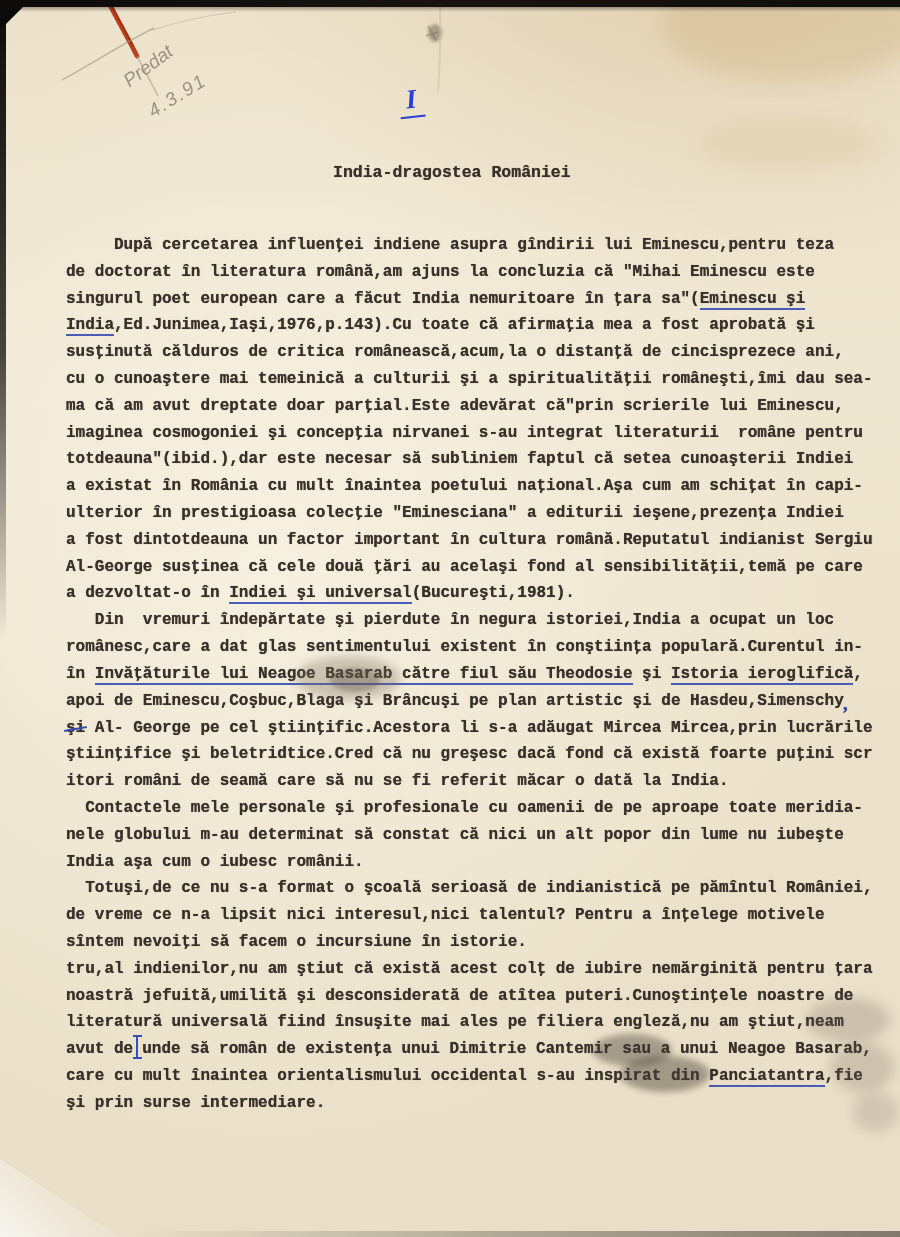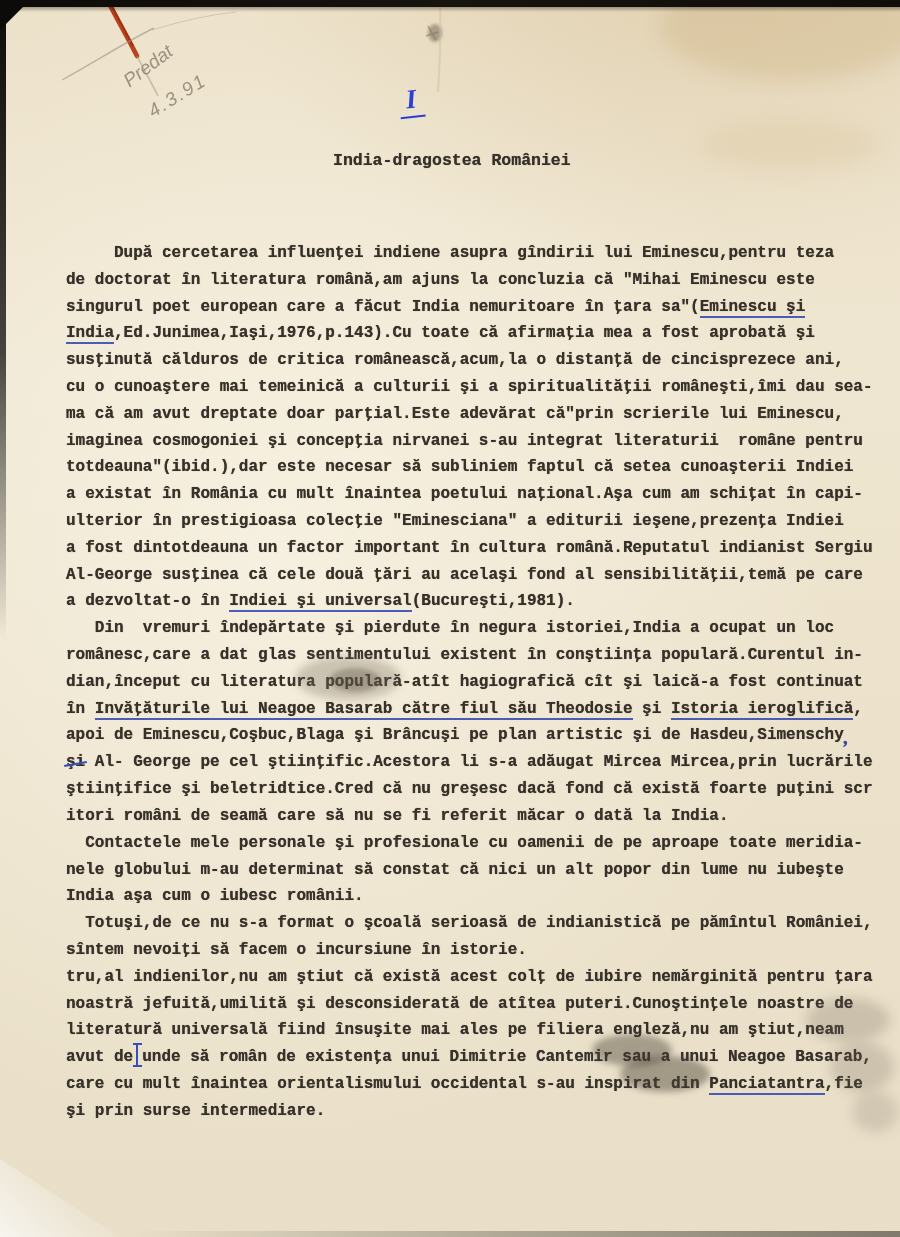--- a/index.html
+++ b/index.html
@@ -19,34 +19,34 @@
   .edge-left{position:absolute;left:0;top:0;width:6px;height:640px;
     background:linear-gradient(180deg,#0d0b09 0%,rgba(13,11,9,.75) 55%,rgba(13,11,9,0) 100%);}
   .edge-corner{position:absolute;left:0;top:0;width:30px;height:30px;background:#0d0b09;
     clip-path:polygon(0 0,100% 0,0 100%);}
   .edge-bottom{position:absolute;left:0;bottom:0;width:100%;height:6px;
     background:linear-gradient(90deg,rgba(35,30,24,0) 15%,rgba(35,30,24,.28) 55%,rgba(25,22,18,.5) 100%);}
   .corner-light{position:absolute;left:0;bottom:0;width:120px;height:78px;
     background:linear-gradient(45deg,rgba(248,247,243,.9),rgba(248,247,243,0) 70%);
     clip-path:polygon(0 100%,0 0,100% 100%);}
   
-  .doc-text{position:absolute;left:66px;top:240px;}
+  .doc-text{position:absolute;left:66px;top:232px;}
   .doc-line{white-space:pre;font:700 16px/26.8px "Liberation Mono", monospace;
     color:#37312a;text-shadow:0 0 .7px rgba(52,44,35,.85);letter-spacing:0;}
   .seg{white-space:pre;}
   .seg-u{border-bottom:2px solid rgba(54,78,180,.9);text-align:right;}
   .seg-strike{position:relative;}
   .seg-strike::after{content:'';position:absolute;left:-2px;right:-2px;top:52%;height:2px;
     background:#3550b8;transform:rotate(-10deg);}
   .seg-hand{color:#2e43c0;font:italic 700 19px "Liberation Serif", serif;vertical-align:-5px;}
   .seg-ins{display:inline-block;position:relative;width:9px;height:22px;vertical-align:-5px;}
   .seg-ins::before{content:'';position:absolute;left:3px;top:-1px;bottom:-1px;width:2px;background:#3550b8;}
   .seg-ins::after{content:'';position:absolute;left:0;right:0;top:-1px;bottom:-1px;
     border-top:2px solid #3550b8;border-bottom:2px solid #3550b8;}
-  .doc-title{position:absolute;left:333px;top:150px;white-space:pre;
+  .doc-title{position:absolute;left:333px;top:162px;white-space:pre;
     font:700 16.5px/22px "Liberation Mono", monospace;color:#37312a;
     text-shadow:0 0 .7px rgba(52,44,35,.85);}
   
   .pencil-note{position:absolute;font:italic 400 19px "Liberation Sans", sans-serif;
     color:#8d8475;opacity:.85;transform-origin:left center;}
   .pencil-1{left:126px;top:72px;transform:rotate(-37deg);}
   .pencil-2{left:150px;top:102px;transform:rotate(-32deg);letter-spacing:2px;}
   .numeral{position:absolute;left:399px;top:84px;
     font:italic 700 27px "Liberation Serif", serif;color:#2b3fd4;
     transform:rotate(-6deg);border-bottom:2.5px solid #2b3fd4;padding:0 7px 1px 7px;}
@@ -100,30 +100,30 @@
       <div class="doc-line"><span class="seg">ma că am avut dreptate doar parţial.Este adevărat că"prin scrierile lui Eminescu,</span></div>
       <div class="doc-line"><span class="seg">imaginea cosmogoniei şi concepţia nirvanei s-au integrat literaturii  române pentru</span></div>
       <div class="doc-line"><span class="seg">totdeauna"(ibid.),dar este necesar să subliniem faptul că setea cunoaşterii Indiei</span></div>
       <div class="doc-line"><span class="seg">a existat în România cu mult înaintea poetului naţional.Aşa cum am schiţat în capi-</span></div>
       <div class="doc-line"><span class="seg">ulterior în prestigioasa colecţie "Eminesciana" a editurii ieşene,prezenţa Indiei</span></div>
       <div class="doc-line"><span class="seg">a fost dintotdeauna un factor important în cultura română.Reputatul indianist Sergiu</span></div>
       <div class="doc-line"><span class="seg">Al-George susţinea că cele două ţări au acelaşi fond al sensibilităţii,temă pe care</span></div>
       <div class="doc-line"><span class="seg">a dezvoltat-o în </span><span class="seg seg-u">Indiei şi universal</span><span class="seg">(Bucureşti,1981).</span></div>
       <div class="doc-line"><span class="seg">   Din  vremuri îndepărtate şi pierdute în negura istoriei,India a ocupat un loc</span></div>
       <div class="doc-line"><span class="seg">românesc,care a dat glas sentimentului existent în conştiinţa populară.Curentul in-</span></div>
-      <div class="doc-line"><span class="seg">dian,început cu literatura populară-atît hagiografică cît şi laică-a fost continuat</span></div>
       <div class="doc-line"><span class="seg">în </span><span class="seg seg-u">Invăţăturile lui Neagoe Basarab către fiul său Theodosie</span><span class="seg"> şi </span><span class="seg seg-u">Istoria ieroglifică</span><span class="seg">,</span></div>
       <div class="doc-line"><span class="seg">apoi de Eminescu,Coşbuc,Blaga şi Brâncuşi pe plan artistic şi de Hasdeu,Simenschy</span><span class="seg seg-hand">,</span></div>
       <div class="doc-line"><span class="seg seg-strike">şi</span><span class="seg"> Al- George pe cel ştiinţific.Acestora li s-a adăugat Mircea Mircea,prin lucrările</span></div>
       <div class="doc-line"><span class="seg">ştiinţifice şi beletridtice.Cred că nu greşesc dacă fond că există foarte puţini scr</span></div>
       <div class="doc-line"><span class="seg">itori români de seamă care să nu se fi referit măcar o dată la India.</span></div>
       <div class="doc-line"><span class="seg">  Contactele mele personale şi profesionale cu oamenii de pe aproape toate meridia-</span></div>
       <div class="doc-line"><span class="seg">nele globului m-au determinat să constat că nici un alt popor din lume nu iubeşte</span></div>
       <div class="doc-line"><span class="seg">India aşa cum o iubesc românii.</span></div>
       <div class="doc-line"><span class="seg">  Totuşi,de ce nu s-a format o şcoală serioasă de indianistică pe pămîntul României,</span></div>
+      <div class="doc-line"><span class="seg">de vreme ce n-a lipsit nici interesul,nici talentul? Pentru a înţelege motivele</span></div>
       <div class="doc-line"><span class="seg">sîntem nevoiţi să facem o incursiune în istorie.</span></div>
       <div class="doc-line"><span class="seg">tru,al indienilor,nu am ştiut că există acest colţ de iubire nemărginită pentru ţara</span></div>
       <div class="doc-line"><span class="seg">noastră jefuită,umilită şi desconsiderată de atîtea puteri.Cunoştinţele noastre de</span></div>
       <div class="doc-line"><span class="seg">literatură universală fiind însuşite mai ales pe filiera engleză,nu am ştiut,neam</span></div>
       <div class="doc-line"><span class="seg">avut de</span><span class="seg seg-ins"></span><span class="seg">unde să român de existenţa unui Dimitrie Cantemir sau a unui Neagoe Basarab,</span></div>
       <div class="doc-line"><span class="seg">care cu mult înaintea orientalismului occidental s-au inspirat din </span><span class="seg seg-u">Panciatantra</span><span class="seg">,fie</span></div>
       <div class="doc-line"><span class="seg">şi prin surse intermediare.</span></div>
     </div>
 
   <div class="smudge sm-erase"></div>

